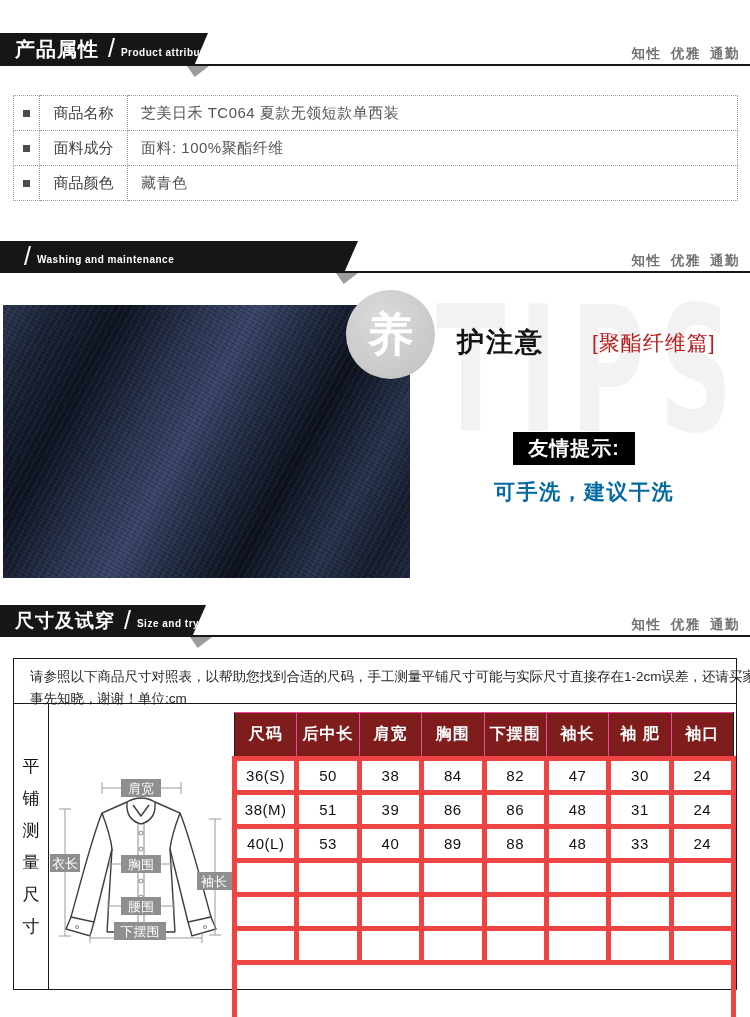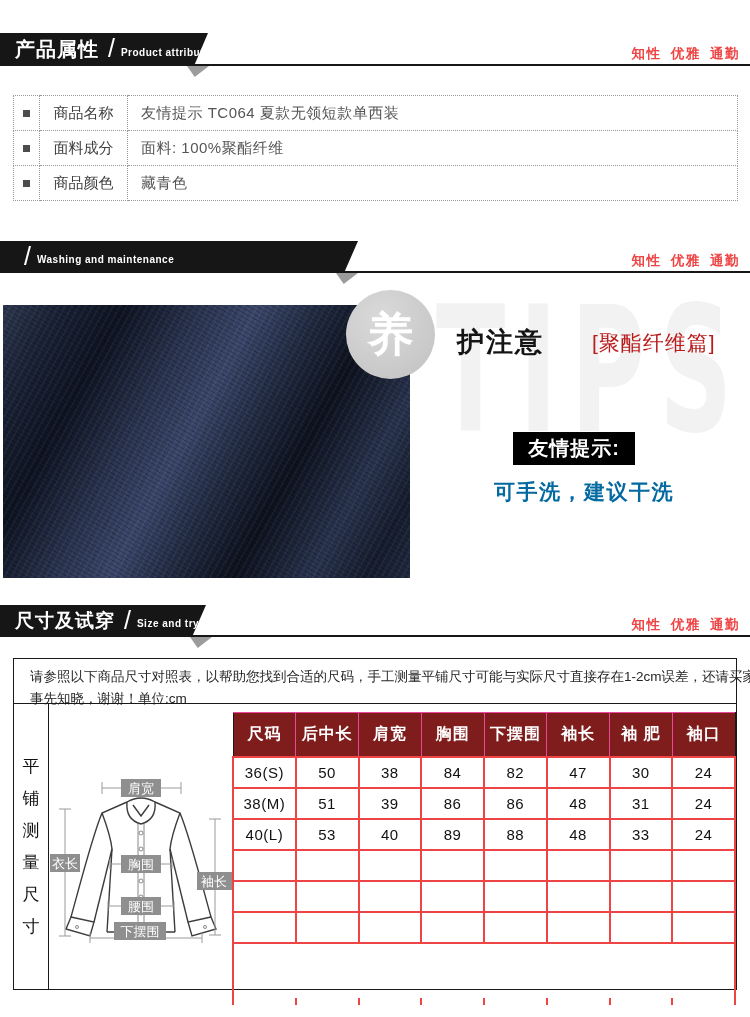--- a/index.html
+++ b/index.html
@@ -14,21 +14,21 @@
   .banner .t{font-weight:bold;letter-spacing:1px;white-space:nowrap;}
   .banner .slash{font-size:25px;font-weight:300;margin:0 6px 2px 9px;}
   .banner .sub{font-size:10px;font-weight:bold;letter-spacing:.5px;margin-top:5px;white-space:nowrap;}
   .b1{top:33px;height:33px;width:208px;}  .b1 .t{font-size:20px;}
   .b2{top:241px;height:32px;width:358px;} .b2 .t{font-size:18px;}
   .b3{top:605px;height:32px;width:206px;} .b3 .t{font-size:19px;}
   .r1{top:64px;} .r2{top:271px;} .r3{top:635px;}
   .tail{position:absolute;width:22px;height:11px;background:#9c9c9c;z-index:2;
         clip-path:polygon(0 0,100% 0,35% 100%);}
   .tl1{left:187px;top:66px;} .tl2{left:336px;top:273px;} .tl3{left:190px;top:637px;}
-  .tagline{position:absolute;right:10px;font-size:13.5px;font-weight:600;color:#ef4444;
+  .tagline{position:absolute;right:10px;font-size:13.5px;font-weight:600;color:#737373;
            letter-spacing:1.5px;word-spacing:4px;white-space:nowrap;}
   .tg1{top:45px;} .tg2{top:252px;} .tg3{top:616px;}
 
   
   .attr-table{position:absolute;left:13px;top:95px;width:725px;border-collapse:collapse;}
   .attr-table td{border:1px dotted #999;height:32px;font-size:15px;}
   .attr-table td.b{width:23px;}
   .attr-table .sq{width:7px;height:7px;background:#4c4c4c;margin:0 auto;}
   .attr-table td.l{width:85px;text-align:center;color:#3f3f3f;}
   .attr-table td.v{padding-left:13px;color:#555;letter-spacing:.5px;}
@@ -68,21 +68,21 @@
               flex-direction:column;align-items:center;justify-content:center;gap:9px;
               font-size:17px;color:#111;}
   .diagram{position:absolute;left:36px;top:86px;}
   .diagram text{fill:#fff;font-size:13px;font-family:"Liberation Sans",sans-serif;}
   .size-table{position:absolute;left:218px;top:53px;width:504px;height:277px;
               border-collapse:collapse;table-layout:fixed;}
   .size-table th{background:#7f1d1d;color:#fff;font-size:16px;font-weight:bold;height:41px;
                  border:1px solid #ec4899;letter-spacing:1px;}
   .size-table th:first-child{border-left-color:#1a1a1a;}
   .size-table th:last-child{border-right-color:#1a1a1a;}
-  .size-table td{border:2px solid #ef4444;height:27px;text-align:center;font-size:15px;
+  .size-table td{border:5px solid #ef4444;height:27px;text-align:center;font-size:15px;
                  color:#111;letter-spacing:.5px;}
   .size-table tr.tall td{border-bottom:none;height:52px;}
   .size-table tr.ticks td{height:5px;border-top:none;border-bottom:none;}
 </style>
 </head>
 <body>
 
 <div class="page">
 
   <div class="sec-rule r1"></div>
@@ -94,21 +94,21 @@
   <div class="tail tl1"></div>
   <div class="tagline tg1">知性 优雅 通勤</div>
 
   <table class="attr-table">
     <tbody>
         <tr>
       <td class="b">
             <div class="sq"></div>
           </td>
       <td class="l">商品名称</td>
-      <td class="v">友情提示   TC064    夏款无领短款单西装</td>
+      <td class="v">芝美日禾   TC064    夏款无领短款单西装</td>
     </tr>
     <tr>
       <td class="b">
             <div class="sq"></div>
           </td>
       <td class="l">面料成分</td>
       <td class="v">面料: 100%聚酯纤维</td>
     </tr>
     <tr>
       <td class="b">

